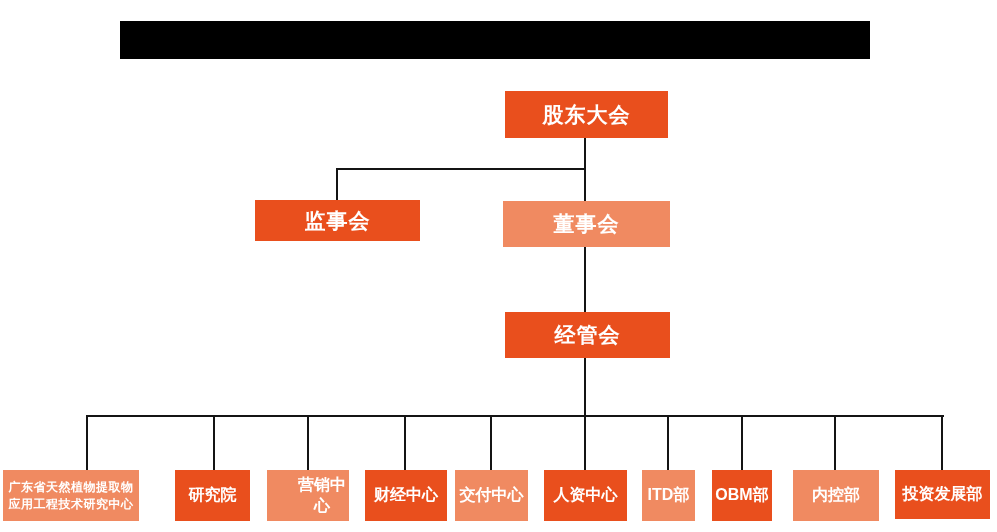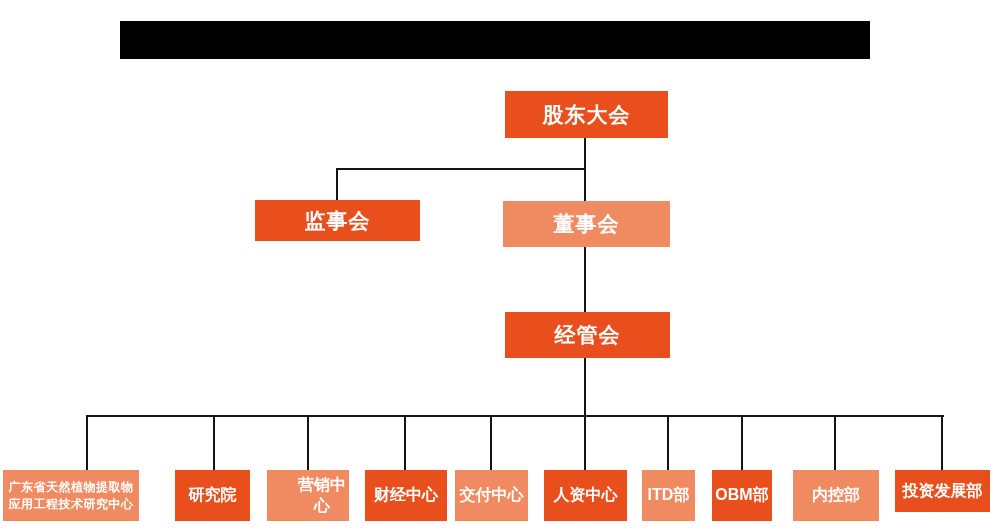--- a/index.html
+++ b/index.html
@@ -40,21 +40,21 @@
   .n-management   { left: 505px; top: 312px; width: 165px; height: 46px; }
   .n-d0 { left: 3px;   top: 470px; width: 136px; height: 51px; }
   .n-d1 { left: 175px; top: 470px; width: 75px;  height: 51px; }
   .n-d2 { left: 267px; top: 470px; width: 82px;  height: 51px; padding-left: 28px; }
   .n-d3 { left: 365px; top: 470px; width: 82px;  height: 51px; }
   .n-d4 { left: 455px; top: 470px; width: 73px;  height: 51px; align-items: center; }
   .n-d5 { left: 544px; top: 470px; width: 83px;  height: 51px; text-align: right; }
   .n-d6 { left: 642px; top: 470px; width: 53px;  height: 51px; }
   .n-d7 { left: 712px; top: 470px; width: 60px;  height: 51px; }
   .n-d8 { left: 793px; top: 470px; width: 86px;  height: 51px; }
-  .n-d9 { left: 895px; top: 470px; width: 95px;  height: 42px; }
+  .n-d9 { left: 895px; top: 470px; width: 95px;  height: 49px; }
 </style>
 </head>
 <body>
 
 <div class="stage">
 
   <div class="redacted-bar"></div>
 
   <div class="line" style="left:584px; top:138px; width:2px; height:63px;"></div>
   <div class="line" style="left:336px; top:168px; width:250px; height:2px;"></div>

